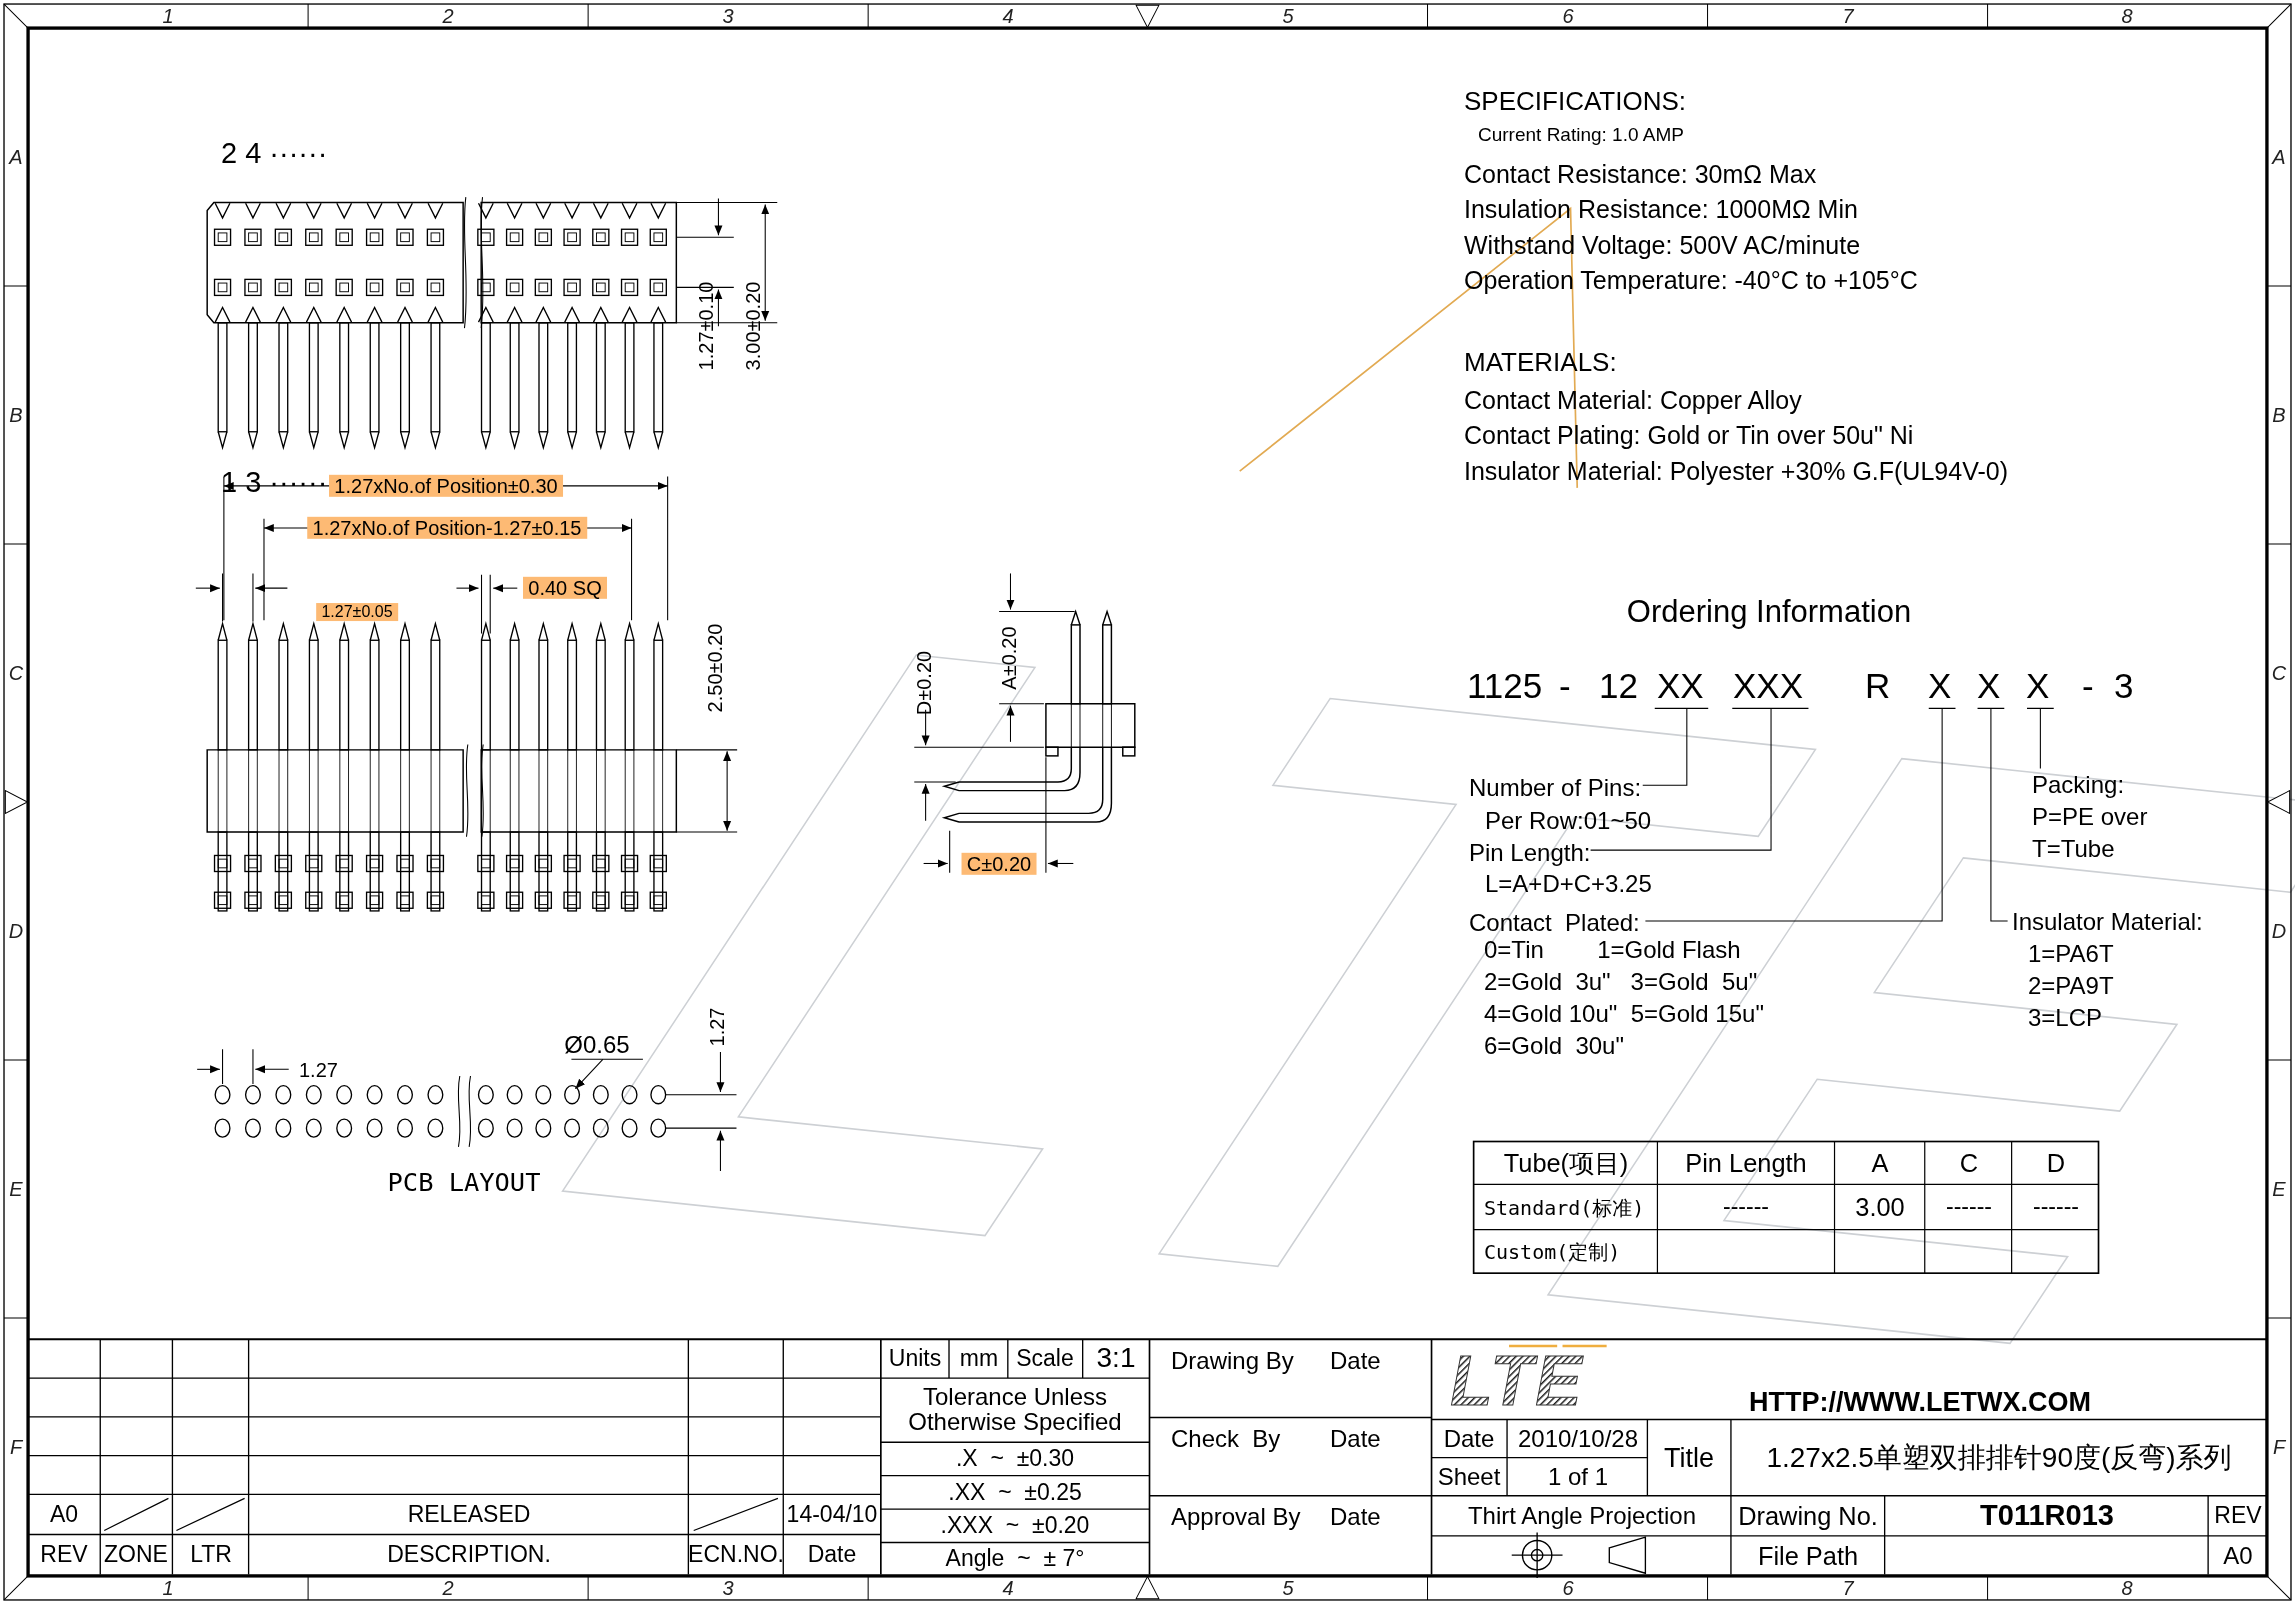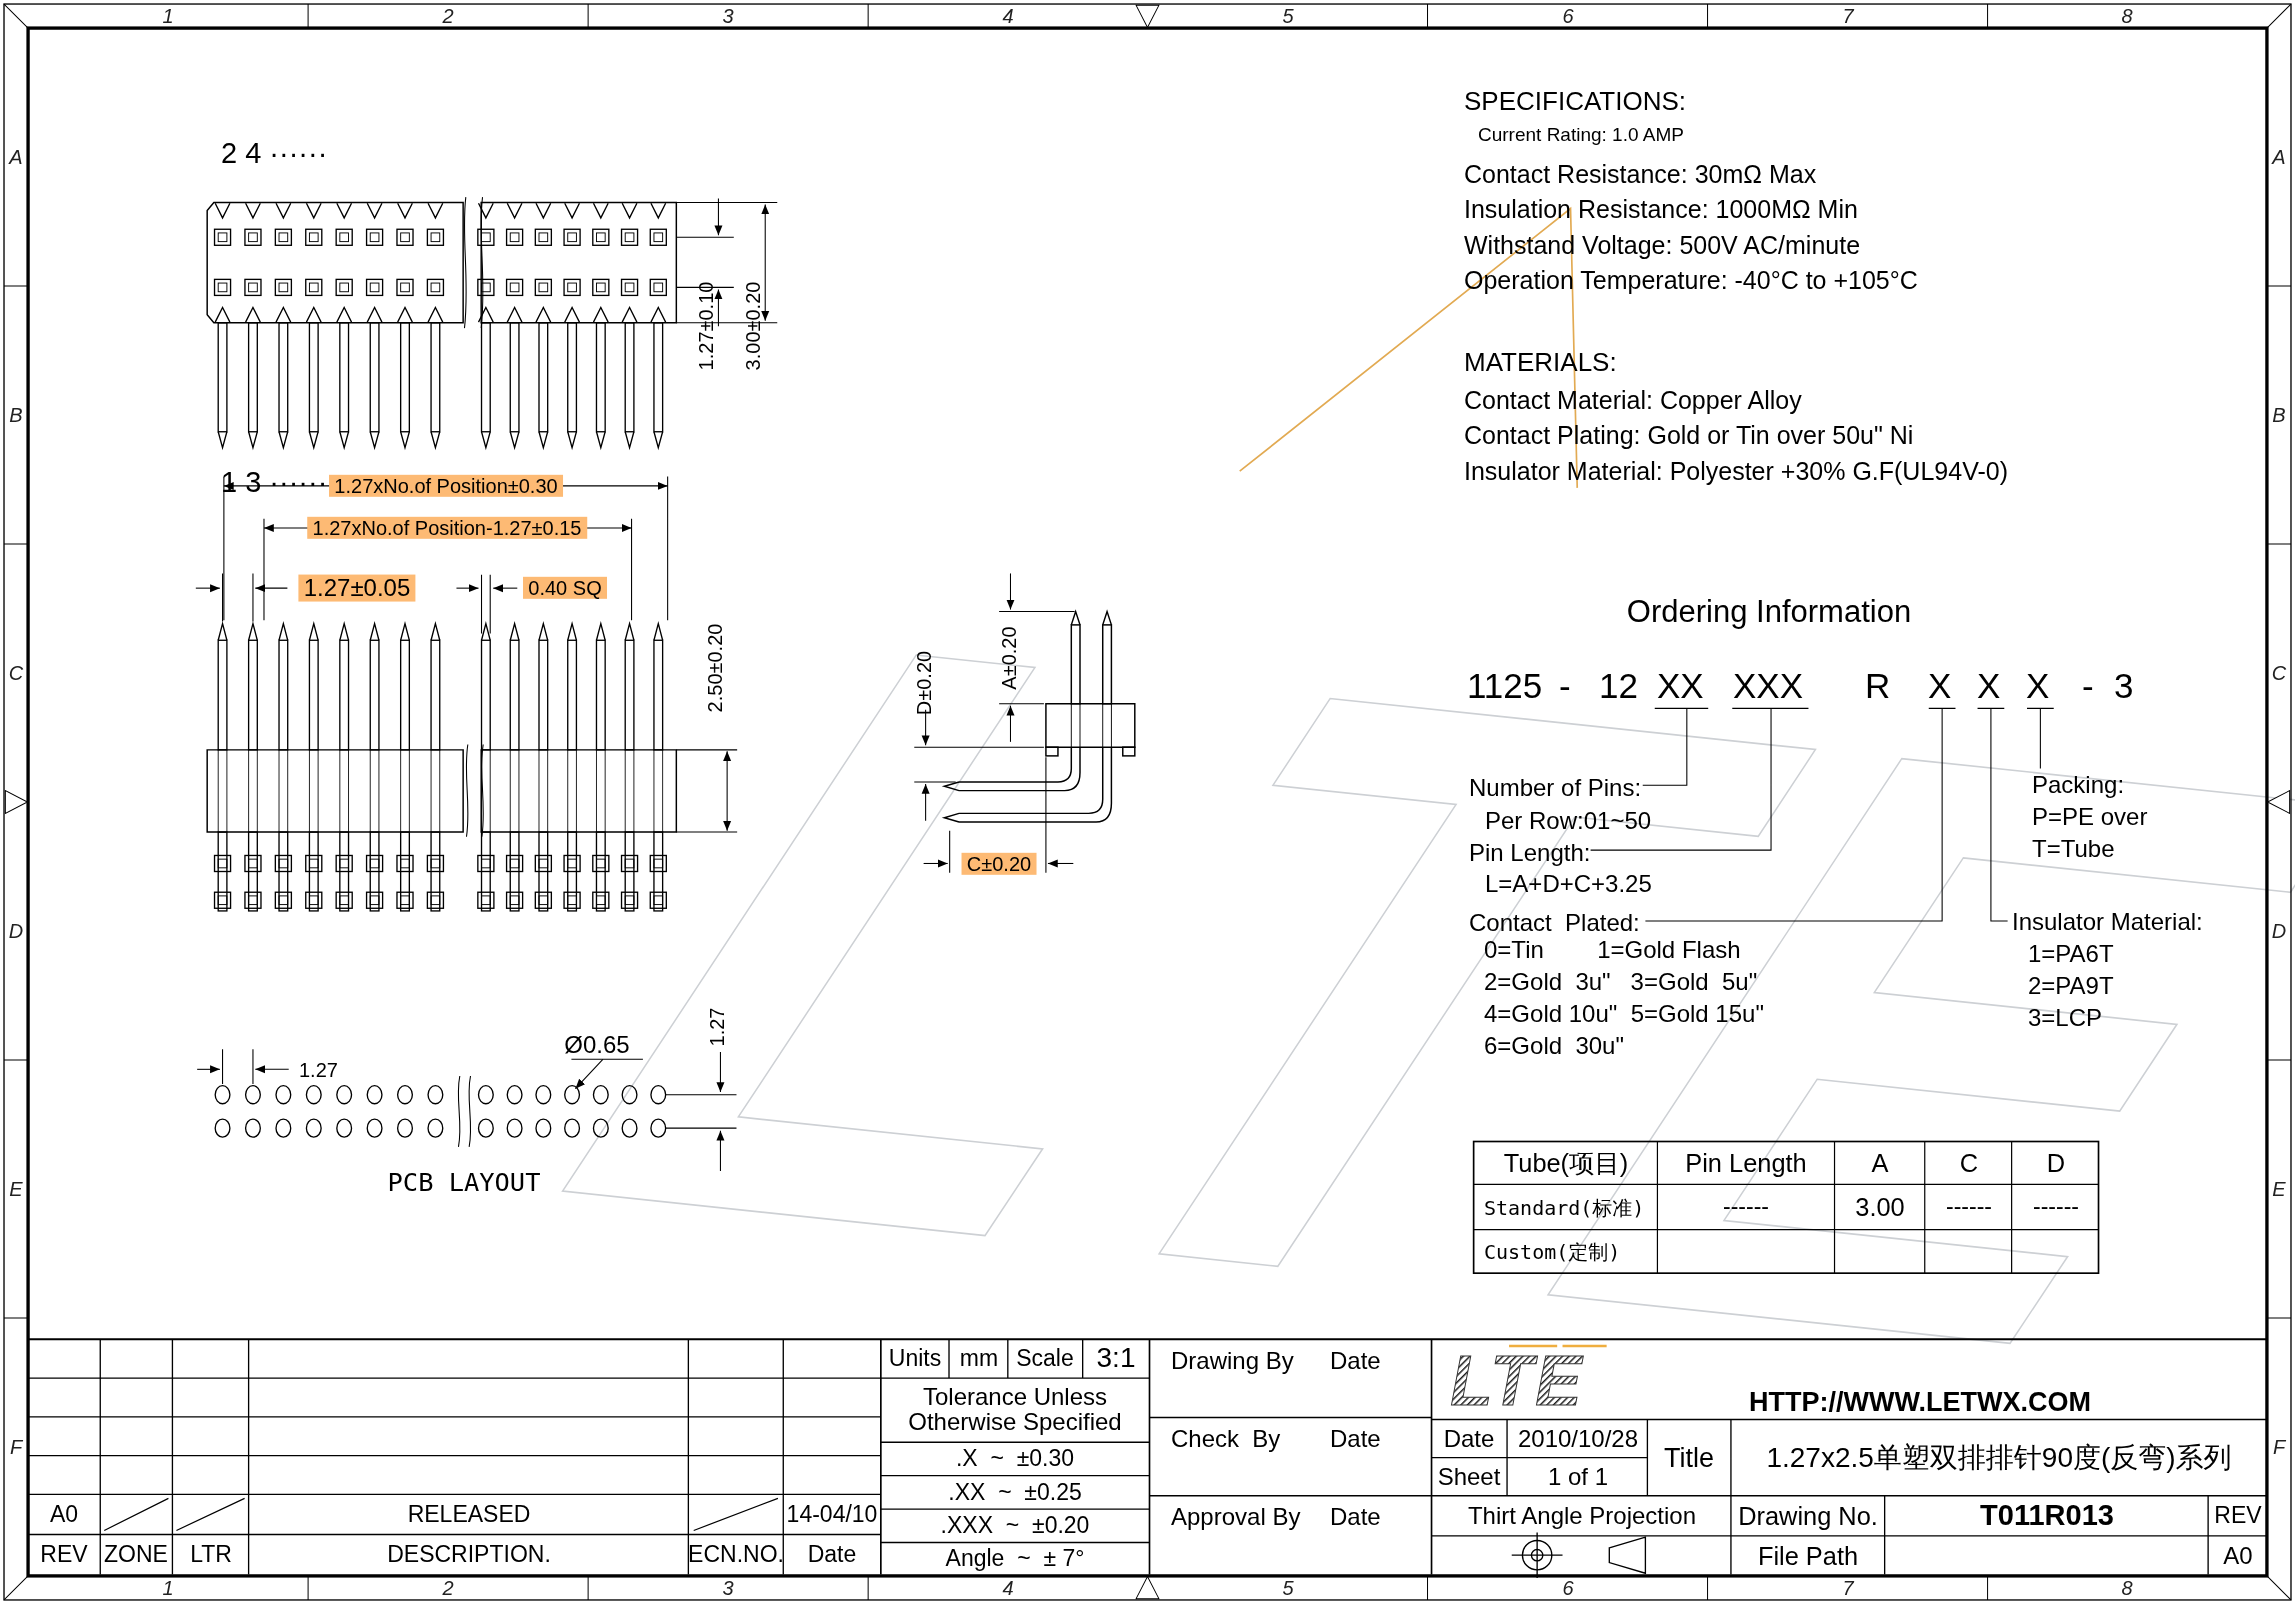--- a/index.html
+++ b/index.html
@@ -434,21 +434,21 @@
 <div class="t c" style="left:1969px;top:1207px;font-size:23px">------</div>
 <div class="t c" style="left:2056px;top:1207px;font-size:23px">------</div>
 <div class="t mono" style="left:1484px;top:1241px;font-size:20px">Custom(定制)</div>
 
 <div class="t" style="left:221px;top:137px;font-size:29px">2 4 ······</div>
 <div class="t" style="left:221px;top:466px;font-size:29px">1 3 ······</div>
 <div class="t v" style="left:706px;top:326px;font-size:20px">1.27±0.10</div>
 <div class="t v" style="left:753px;top:326px;font-size:20px">3.00±0.20</div>
 <div class="t c wb" style="left:446px;top:486px;font-size:20px">1.27xNo.of Position±0.30</div>
 <div class="t c wb" style="left:447px;top:528px;font-size:20px">1.27xNo.of Position-1.27±0.15</div>
-<div class="t c wb" style="left:357px;top:588px;font-size:24px">1.27±0.05</div>
+<div class="t c wb" style="left:357px;top:612px;font-size:16px">1.27±0.05</div>
 <div class="t c wb" style="left:565px;top:588px;font-size:20px">0.40 SQ</div>
 <div class="t v" style="left:715px;top:668px;font-size:20px">2.50±0.20</div>
 <div class="t v" style="left:924px;top:683px;font-size:20px">D±0.20</div>
 <div class="t v" style="left:1009px;top:658px;font-size:20px">A±0.20</div>
 <div class="t c wb" style="left:999px;top:864px;font-size:20px">C±0.20</div>
 <div class="t" style="left:299px;top:1059px;font-size:20px">1.27</div>
 <div class="t c" style="left:597px;top:1045px;font-size:24px">Ø0.65</div>
 <div class="t v" style="left:717px;top:1027px;font-size:20px">1.27</div>
 <div class="t c mono" style="left:464px;top:1182px;font-size:25.4px">PCB LAYOUT</div>
 

